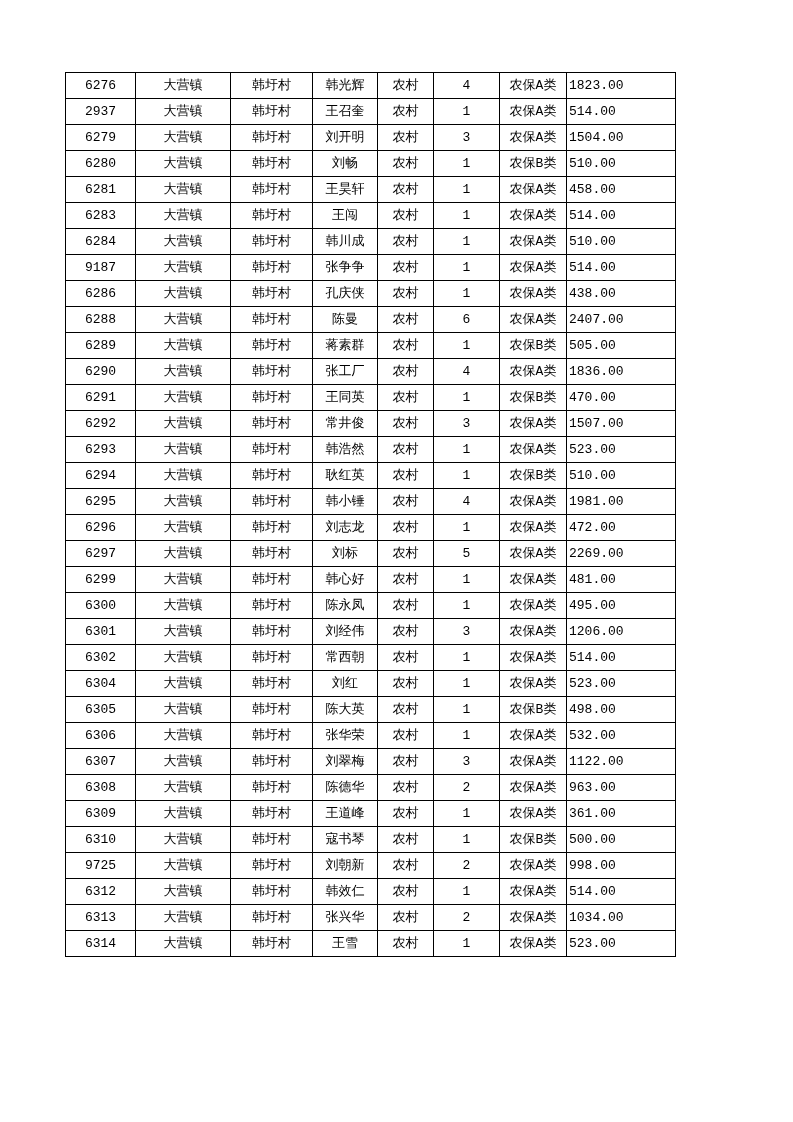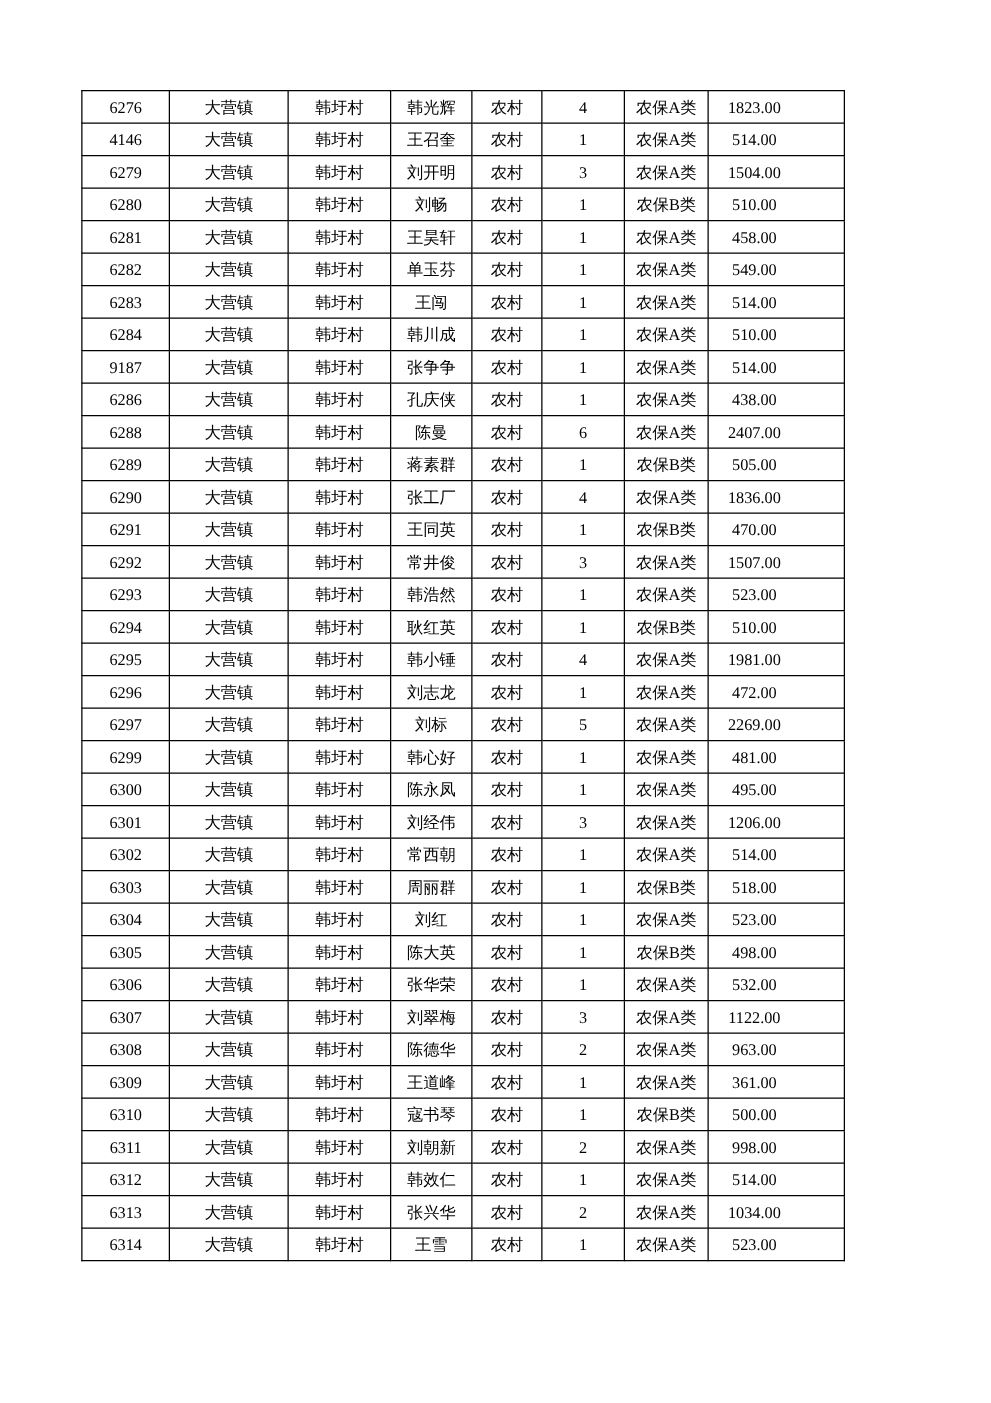--- a/index.html
+++ b/index.html
@@ -16,33 +16,34 @@
     height: 1122px;
     background: #ffffff;
     overflow: hidden;
   }
   table.data-table {
     position: absolute;
     top: 72px;
     left: 65px;
     border-collapse: collapse;
     table-layout: fixed;
+    font-family: Liberation Mono, monospace;
   }
   table.data-table td {
     border: 1px solid #000000;
     height: 25px;
     font-size: 13px;
     line-height: 25px;
     text-align: center;
     white-space: nowrap;
     overflow: hidden;
     padding: 0 2px;
   }
   table.data-table td.col-amount {
-    text-align: center;
+    text-align: left;
     padding-right: 37px;
   }
   col.c-id      { width: 70px; }
   col.c-town    { width: 95px; }
   col.c-village { width: 82px; }
   col.c-name    { width: 65px; }
   col.c-type    { width: 56px; }
   col.c-count   { width: 66px; }
   col.c-class   { width: 67px; }
   col.c-amount  { width: 109px; }
@@ -67,21 +68,21 @@
           <td>6276</td>
           <td>大营镇</td>
           <td>韩圩村</td>
           <td>韩光辉</td>
           <td>农村</td>
           <td>4</td>
           <td>农保A类</td>
           <td class="col-amount">1823.00</td>
         </tr>
         <tr>
-          <td>4146</td>
+          <td>2937</td>
           <td>大营镇</td>
           <td>韩圩村</td>
           <td>王召奎</td>
           <td>农村</td>
           <td>1</td>
           <td>农保A类</td>
           <td class="col-amount">514.00</td>
         </tr>
         <tr>
           <td>6279</td>
@@ -107,30 +108,20 @@
           <td>6281</td>
           <td>大营镇</td>
           <td>韩圩村</td>
           <td>王昊轩</td>
           <td>农村</td>
           <td>1</td>
           <td>农保A类</td>
           <td class="col-amount">458.00</td>
         </tr>
         <tr>
-          <td>6282</td>
-          <td>大营镇</td>
-          <td>韩圩村</td>
-          <td>单玉芬</td>
-          <td>农村</td>
-          <td>1</td>
-          <td>农保A类</td>
-          <td class="col-amount">549.00</td>
-        </tr>
-        <tr>
           <td>6283</td>
           <td>大营镇</td>
           <td>韩圩村</td>
           <td>王闯</td>
           <td>农村</td>
           <td>1</td>
           <td>农保A类</td>
           <td class="col-amount">514.00</td>
         </tr>
         <tr>
@@ -297,30 +288,20 @@
           <td>6302</td>
           <td>大营镇</td>
           <td>韩圩村</td>
           <td>常西朝</td>
           <td>农村</td>
           <td>1</td>
           <td>农保A类</td>
           <td class="col-amount">514.00</td>
         </tr>
         <tr>
-          <td>6303</td>
-          <td>大营镇</td>
-          <td>韩圩村</td>
-          <td>周丽群</td>
-          <td>农村</td>
-          <td>1</td>
-          <td>农保B类</td>
-          <td class="col-amount">518.00</td>
-        </tr>
-        <tr>
           <td>6304</td>
           <td>大营镇</td>
           <td>韩圩村</td>
           <td>刘红</td>
           <td>农村</td>
           <td>1</td>
           <td>农保A类</td>
           <td class="col-amount">523.00</td>
         </tr>
         <tr>
@@ -377,21 +358,21 @@
           <td>6310</td>
           <td>大营镇</td>
           <td>韩圩村</td>
           <td>寇书琴</td>
           <td>农村</td>
           <td>1</td>
           <td>农保B类</td>
           <td class="col-amount">500.00</td>
         </tr>
         <tr>
-          <td>6311</td>
+          <td>9725</td>
           <td>大营镇</td>
           <td>韩圩村</td>
           <td>刘朝新</td>
           <td>农村</td>
           <td>2</td>
           <td>农保A类</td>
           <td class="col-amount">998.00</td>
         </tr>
         <tr>
           <td>6312</td>

